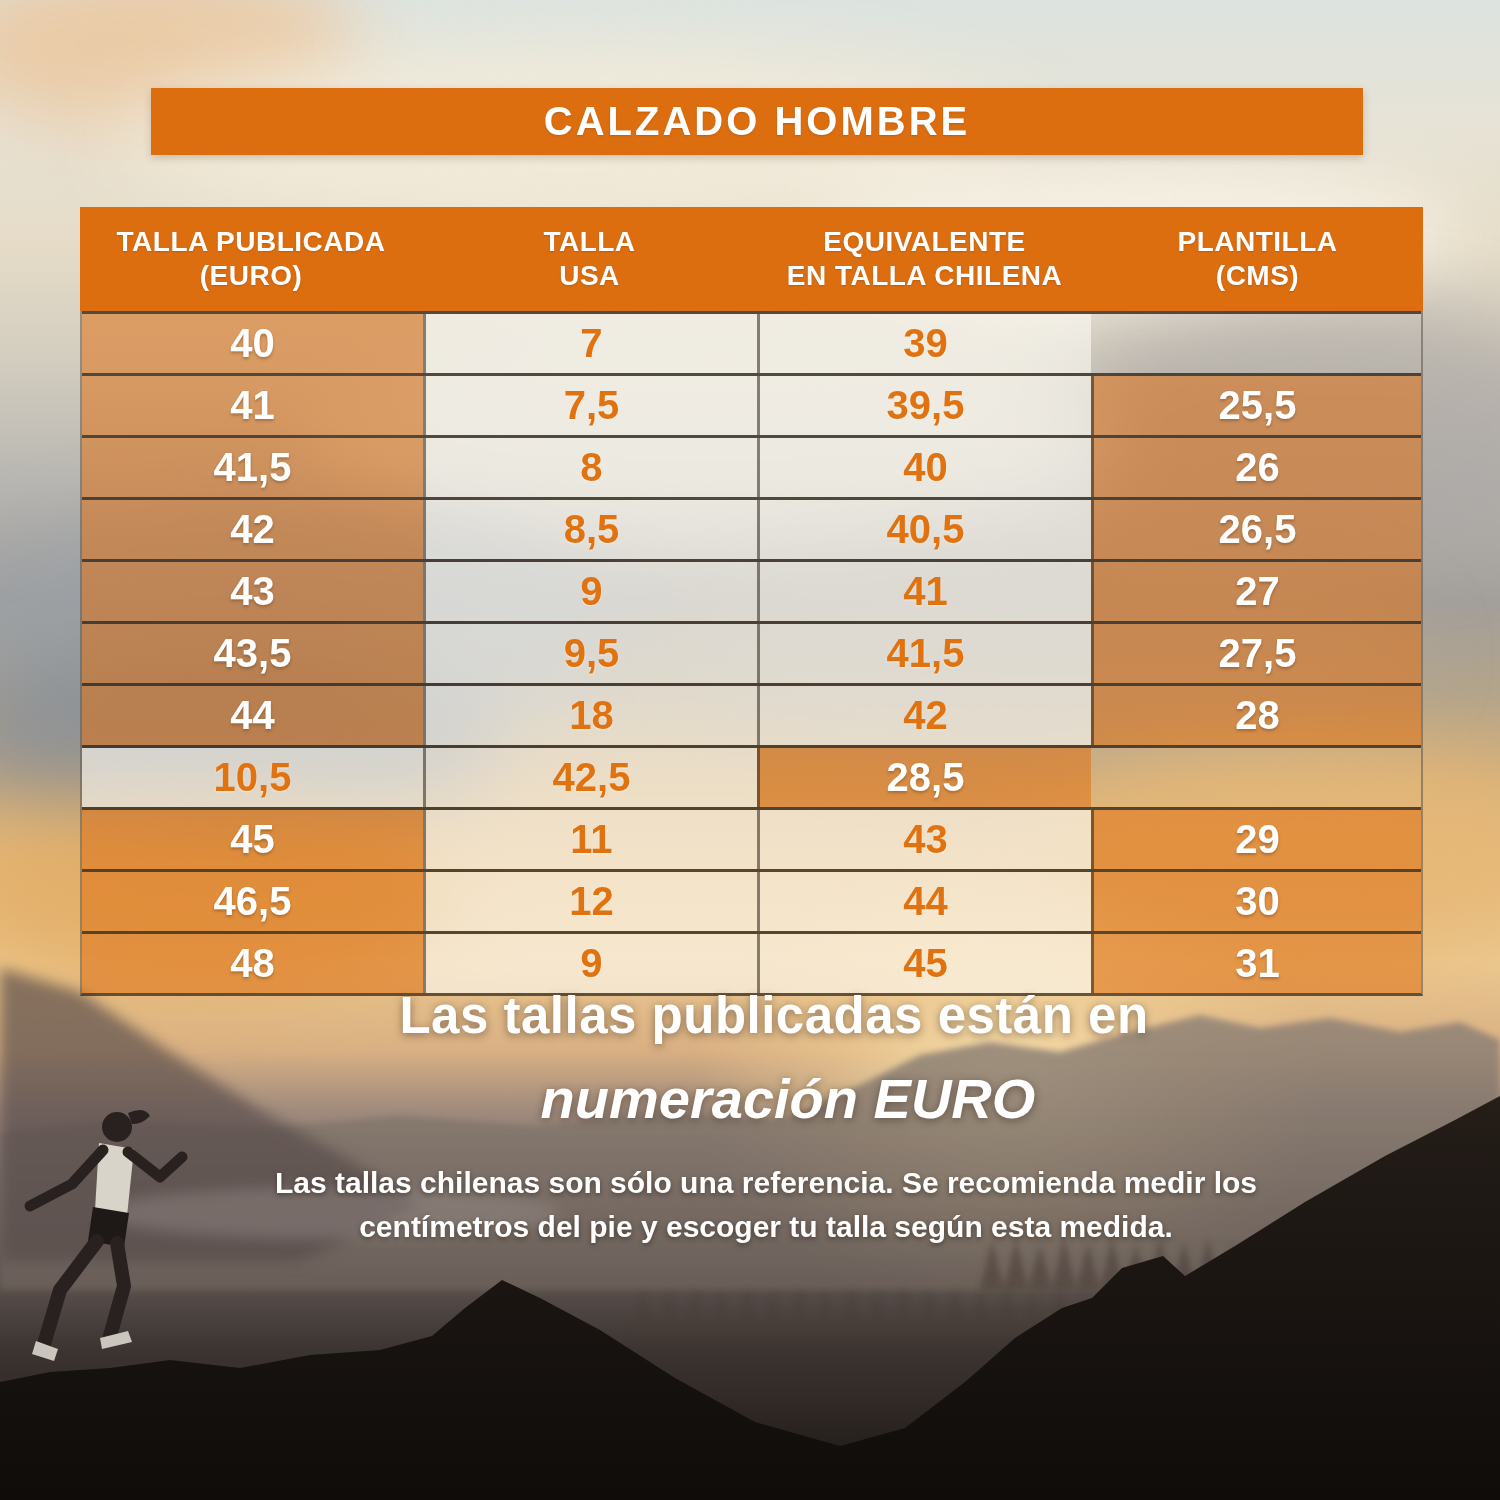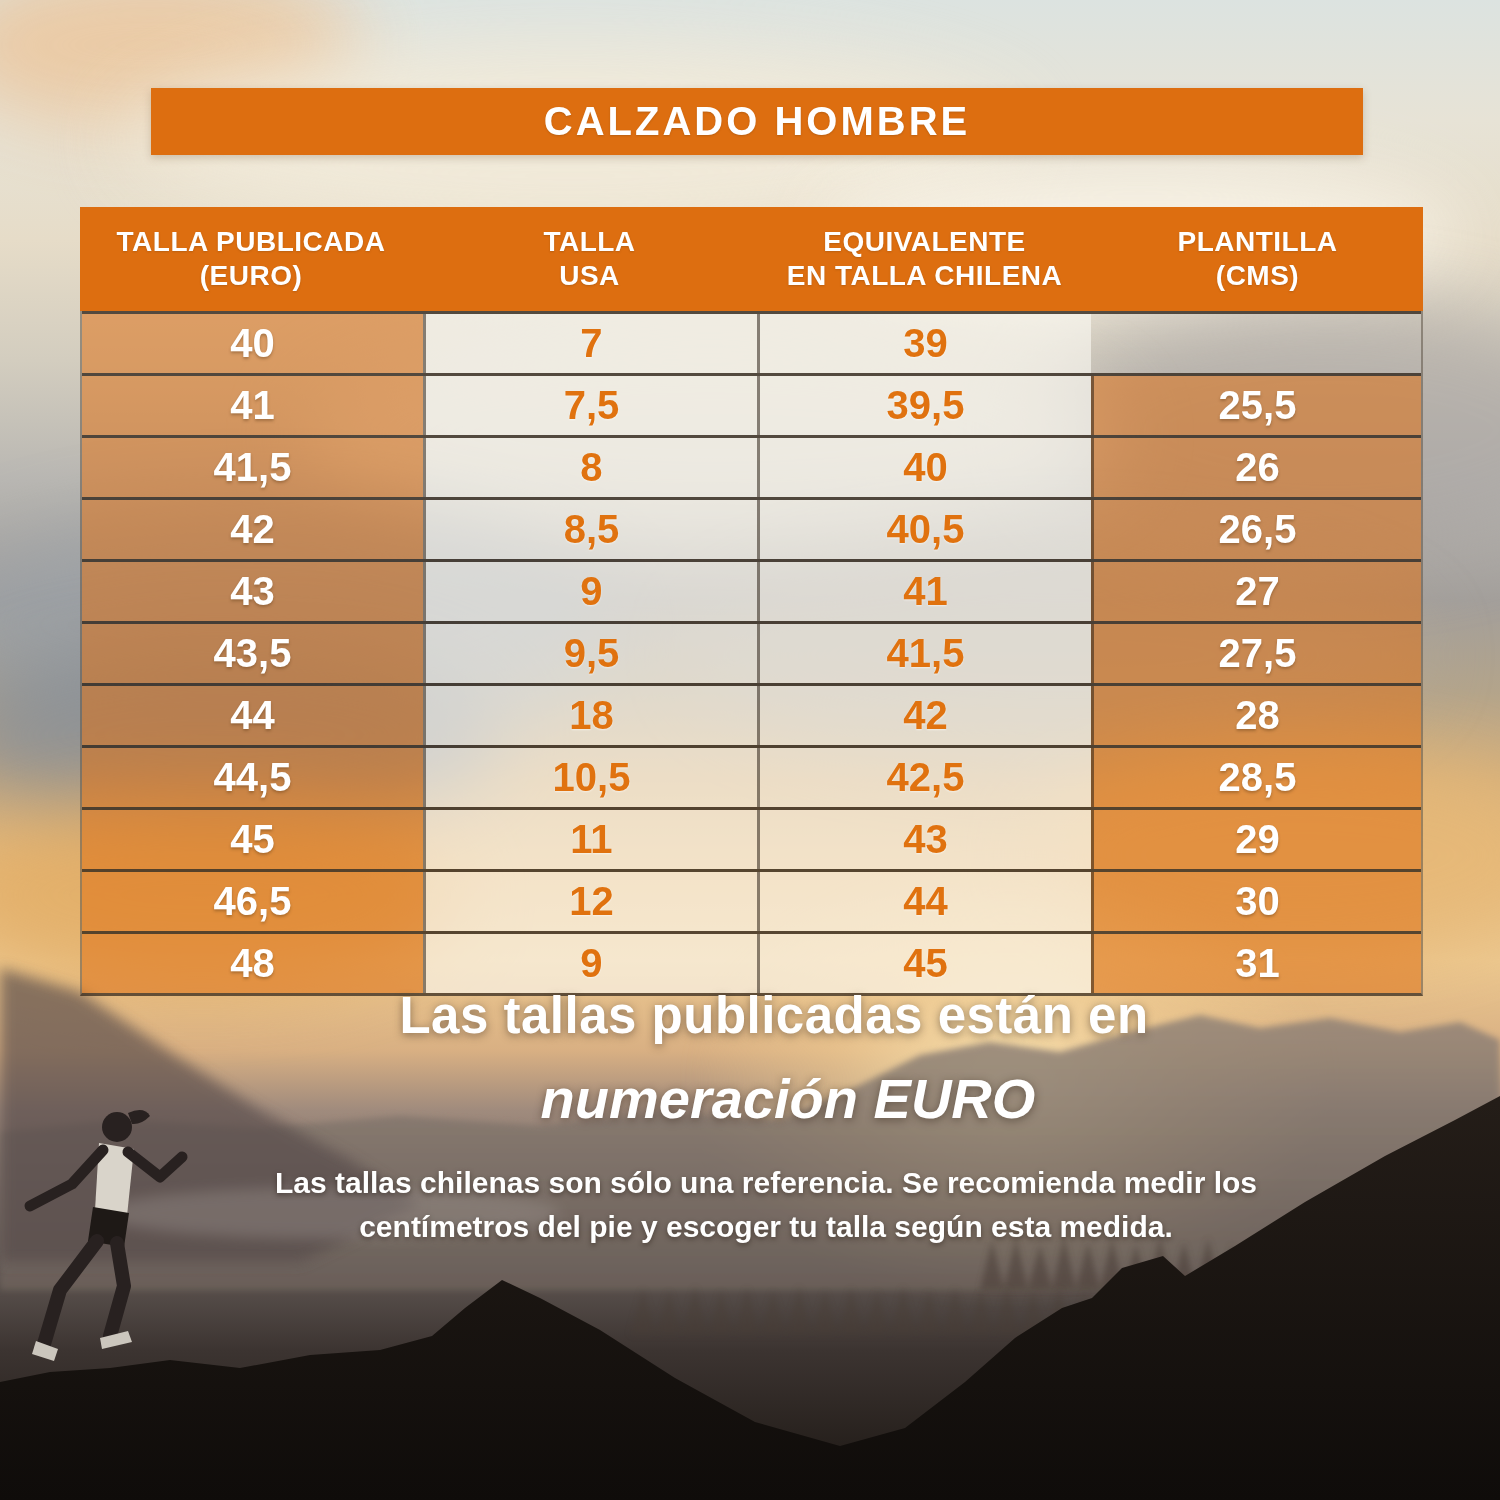--- a/index.html
+++ b/index.html
@@ -193,21 +193,20 @@
         <div class="td lc">41,5</div>
         <div class="td oc">27,5</div>
       </div>
       <div class="trow">
         <div class="td oc">44</div>
         <div class="td lc">18</div>
         <div class="td lc">42</div>
         <div class="td oc">28</div>
       </div>
       <div class="trow">
-        <div class="td oc">44,5</div>
         <div class="td lc">10,5</div>
         <div class="td lc">42,5</div>
         <div class="td oc">28,5</div>
       </div>
       <div class="trow">
         <div class="td oc">45</div>
         <div class="td lc">11</div>
         <div class="td lc">43</div>
         <div class="td oc">29</div>
       </div>

